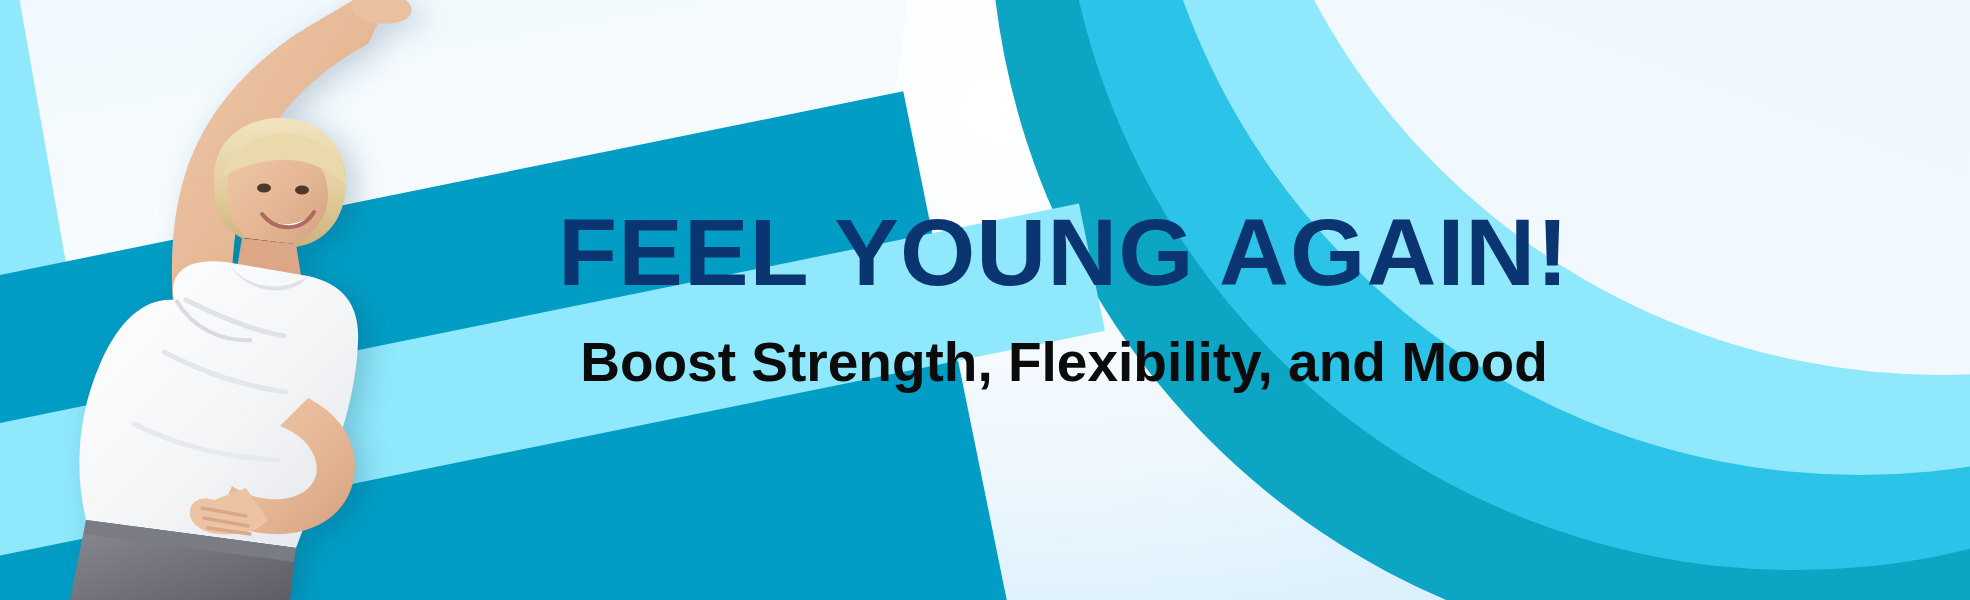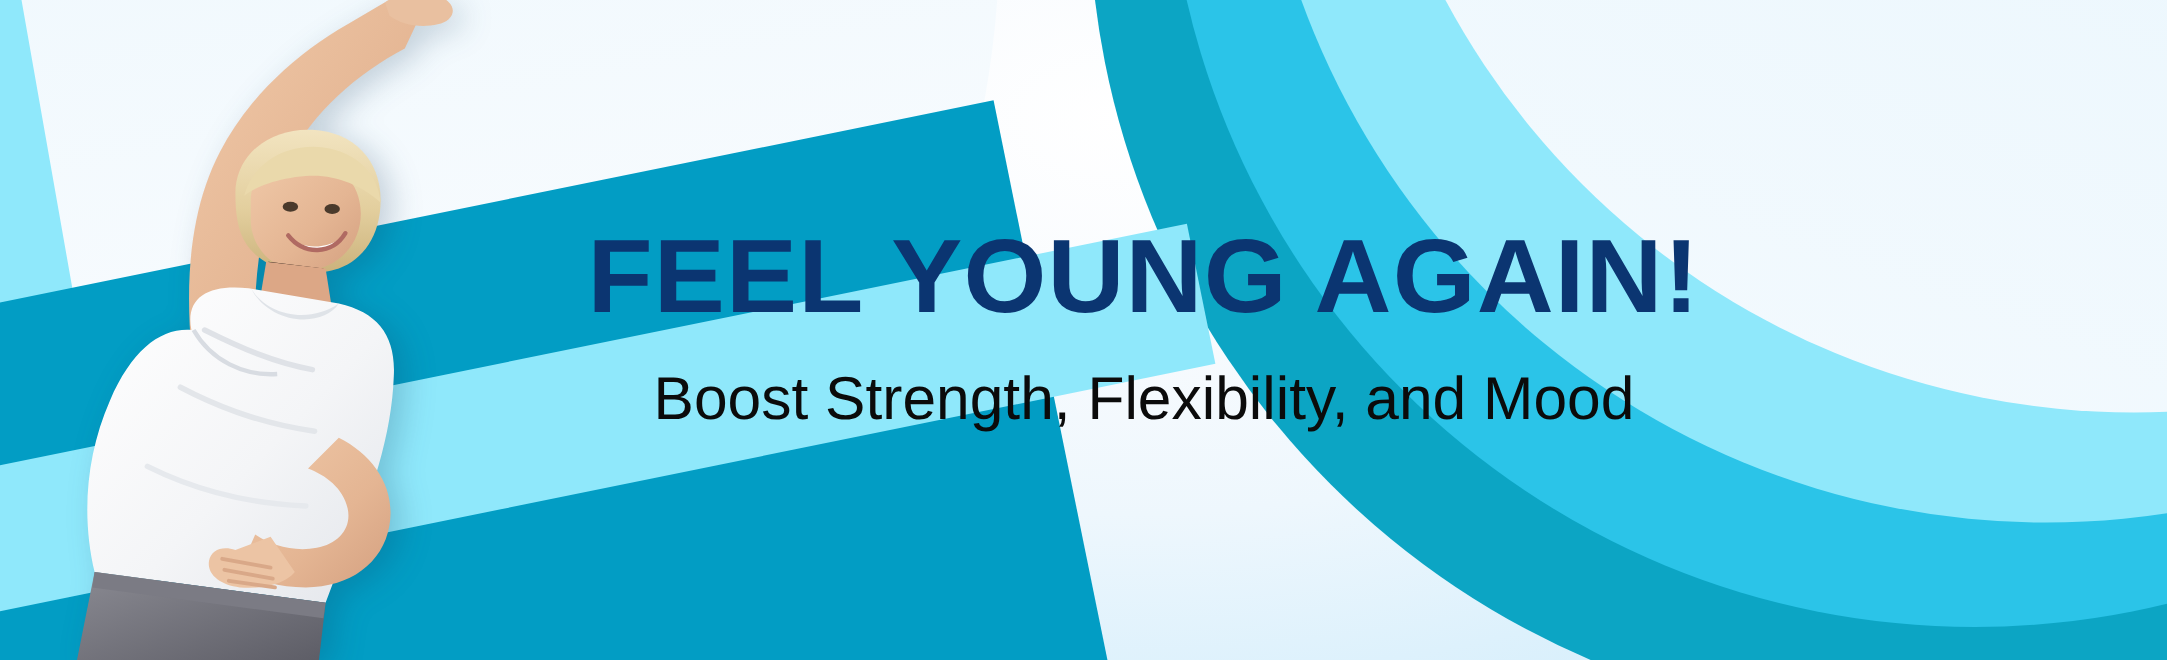--- a/index.html
+++ b/index.html
@@ -101,21 +101,21 @@
     left: -22px;
     bottom: 0;
     width: 470px;
     height: 600px;
     filter: drop-shadow(10px 6px 14px rgba(20,60,90,0.22));
   }
 
   
   #text-block {
     position: absolute;
-    left: 350px;
+    left: 374px;
     top: 0;
     width: 1380px;
     height: 600px;
     display: flex;
     flex-direction: column;
     align-items: center;
     justify-content: center;
     text-align: center;
   }
 
@@ -129,21 +129,21 @@
     line-height: 1.0;
     white-space: nowrap;
     transform: scaleX(1.02);
   }
 
   #subhead {
     margin: 30px 0 0 0;
     color: #0b0b0b;
     font-family: "Liberation Sans", "DejaVu Sans", sans-serif;
     font-size: 55px;
-    font-weight: 400;
+    font-weight: 700;
     line-height: 1.18;
     letter-spacing: 0px;
   }
   #subhead .sub-line { display: block; white-space: nowrap; }
 </style>
 </head>
 <body>
 
 <div id="banner">
 

